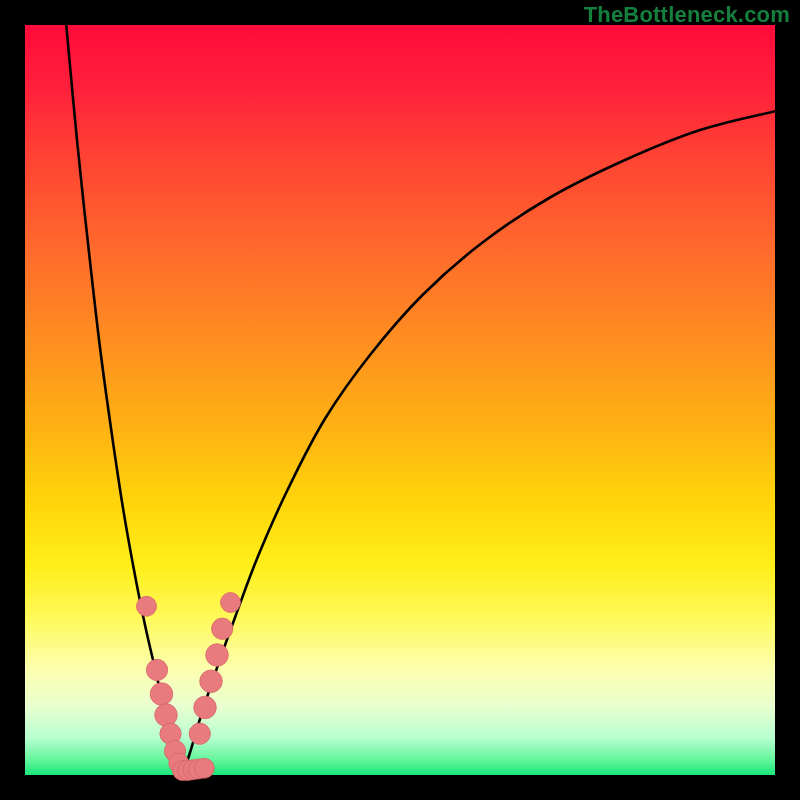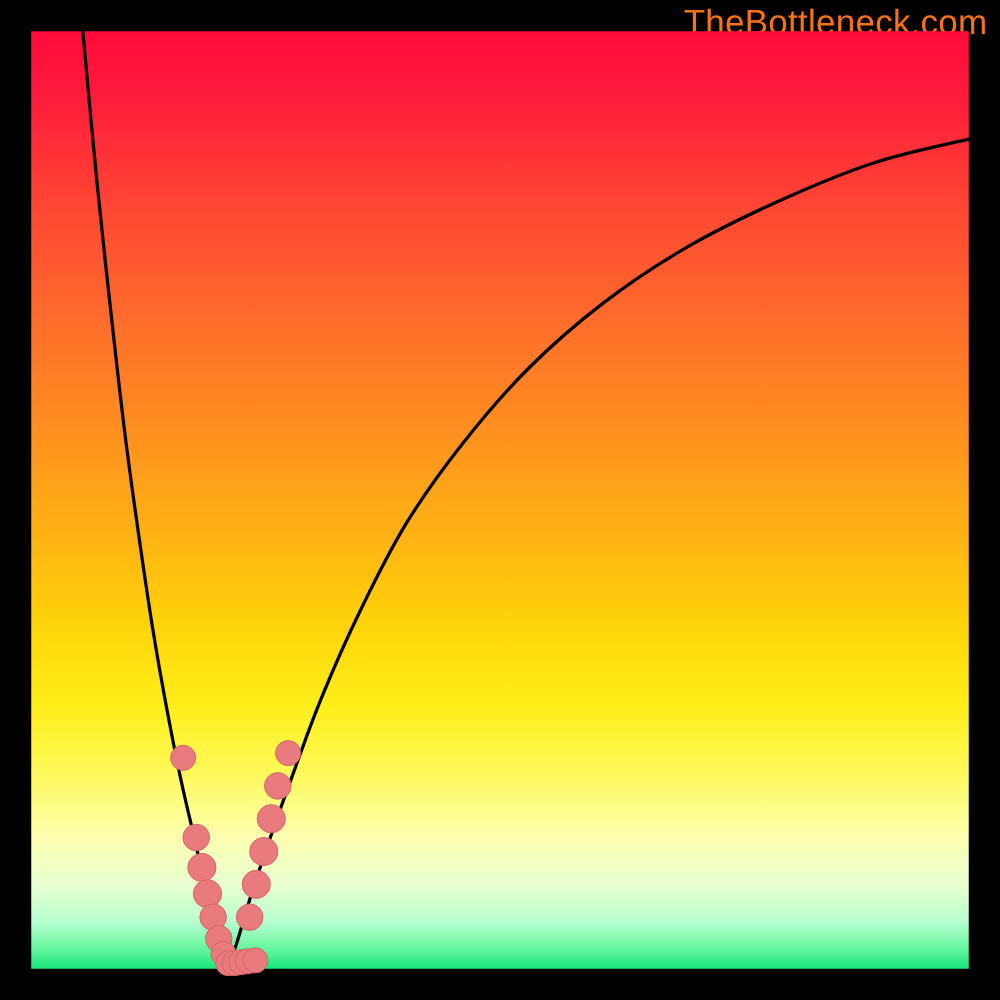--- a/index.html
+++ b/index.html
@@ -39,23 +39,23 @@
       #e8ffd0 91%,
       #b8ffcf 95%,
       #62f59c 98%,
       #17e77a 100%
     );
   }
   .watermark {
     position: absolute;
     top: 2px;
     right: 10px;
-    color: #f97316;
-    font-size: 28px;
-    font-weight: 400;
+    color: #15803d;
+    font-size: 22px;
+    font-weight: 700;
     letter-spacing: 0.2px;
     user-select: none;
   }
   svg.curves {
     position: absolute;
     left: 0; top: 0;
     width: 750px;
     height: 750px;
     overflow: visible;
   }

